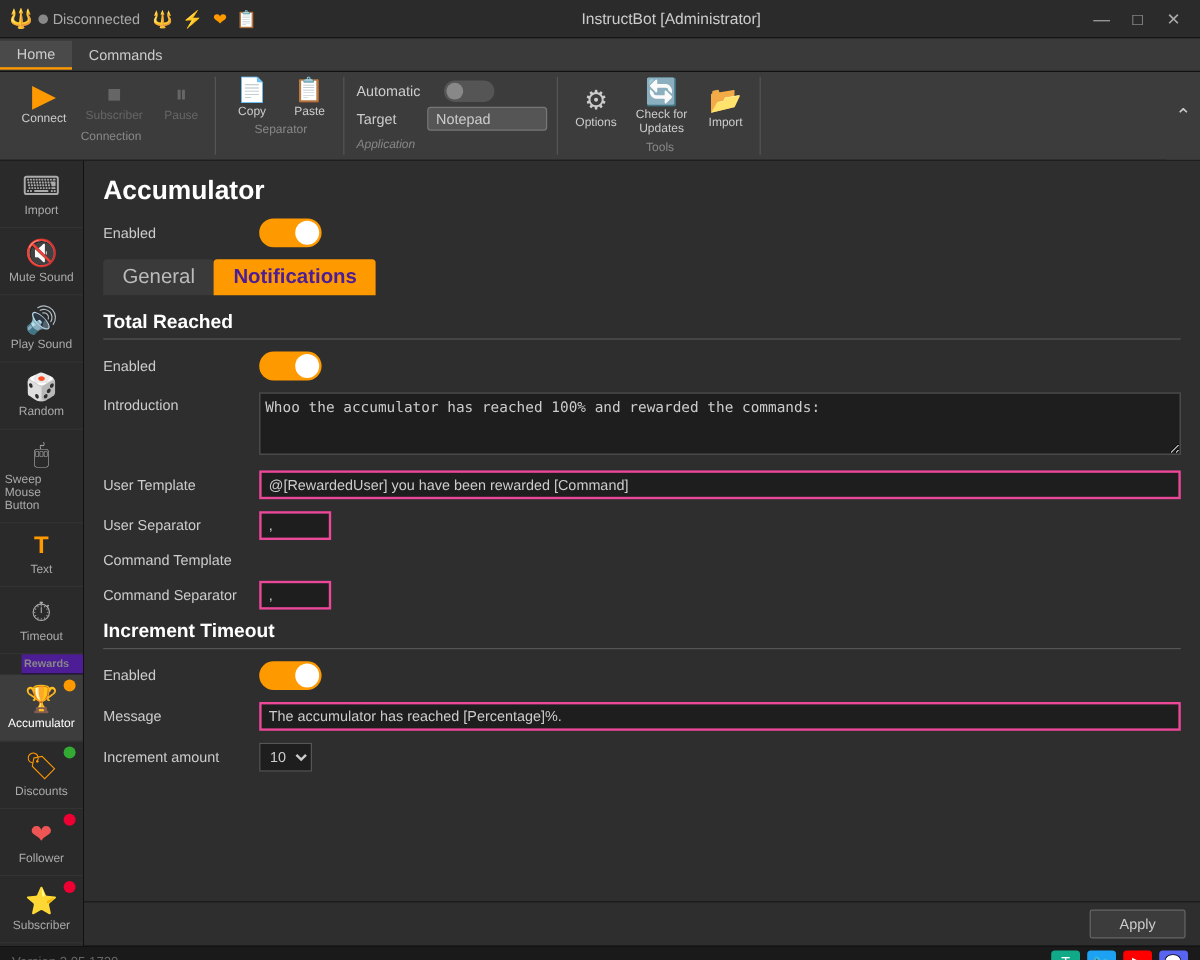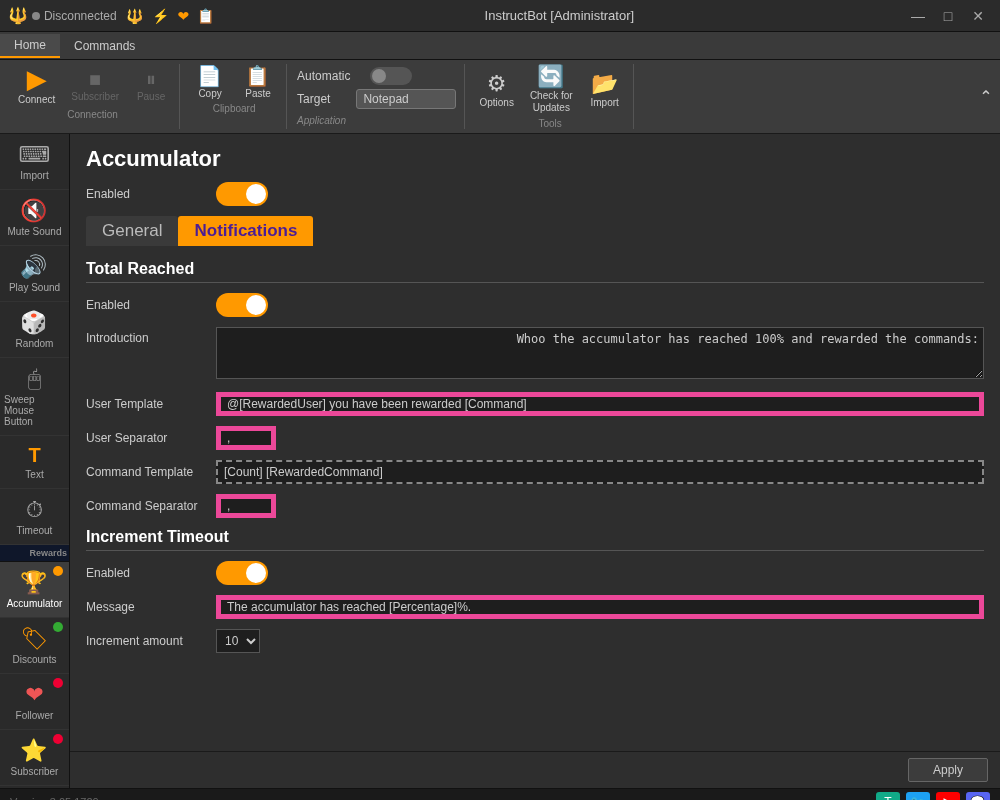--- a/index.html
+++ b/index.html
@@ -157,23 +157,23 @@
       font-size: 22px; margin-bottom: 2px;
     }
     .sidebar-item .sidebar-badge {
       position: absolute; top: 4px; right: 6px;
       width: 10px; height: 10px; border-radius: 50%;
     }
     .sidebar-item .sidebar-badge.red { background: #e03; }
     .sidebar-item .sidebar-badge.green { background: #3a3; }
     .sidebar-item .sidebar-badge.yellow { background: #f90; }
     .sidebar-section-label {
-      background: #0f172a; color: #888; font-size: 9px;
-      text-align: right; padding: 3px 2px; width: 100%;
-      border-bottom: 1px solid #111; font-weight: bold;
+      background: #4c1d95; color: #888; font-size: 9px;
+      text-align: left; padding: 3px 2px; width: 100%;
+      border-bottom: 1px solid #111; font-weight: bold; margin-left: 18px;
     }
 
     
     #content {
       flex: 1;
       background: #2e2e2e;
       padding: 12px 16px;
       overflow-y: auto;
     }
 
@@ -215,24 +215,24 @@
 
     
     .section-title {
       font-size: 16px; font-weight: bold; color: #fff; margin-bottom: 10px;
       padding-bottom: 4px; border-bottom: 1px solid #555;
     }
 
     
     .field-textarea {
       flex: 1; background: #1e1e1e; border: 1px solid #555; color: #ccc;
-      padding: 4px; font-size: 12px; resize: vertical; min-height: 50px; text-align: right;
+      padding: 4px; font-size: 12px; resize: vertical; min-height: 50px;
     }
     .field-input {
-      flex: 1; background: #1e1e1e; border: 5px solid #ec4899; color: #ccc;
+      flex: 1; background: #1e1e1e; border: 2px solid #ec4899; color: #ccc;
       padding: 3px 6px; font-size: 12px; height: 24px;
     }
     .field-input.highlighted {
       border: 2px dashed #888;
     }
     .field-select {
       background: #1e1e1e; border: 1px solid #555; color: #ccc;
       padding: 2px 4px; font-size: 12px; height: 24px;
     }
 
@@ -330,21 +330,21 @@
     <div class="toolbar-buttons">
       <button class="toolbar-btn">
         <span class="btn-icon" style="font-size:20px;">📄</span>
         <span>Copy</span>
       </button>
       <button class="toolbar-btn">
         <span class="btn-icon" style="font-size:20px;">📋</span>
         <span>Paste</span>
       </button>
     </div>
-    <span class="toolbar-group-label">Clipboard</span>
+    <span class="toolbar-group-label">Separator</span>
   </div>
 
   <div class="app-group">
     <div class="app-group-row">
       <span>Automatic</span>
       <div class="toggle-switch off">
         <div class="toggle-knob"></div>
       </div>
     </div>
     <div class="app-group-row">
@@ -469,21 +469,20 @@
         <input type="text" class="field-input" value="@[RewardedUser] you have been rewarded [Command]" style="">
       </div>
 
       <div class="field-row">
         <span class="field-label">User Separator</span>
         <input type="text" class="field-input" style="max-width: 60px;" value=",">
       </div>
 
       <div class="field-row">
         <span class="field-label">Command Template</span>
-        <input type="text" class="field-input highlighted" value="[Count] [RewardedCommand]" style="">
       </div>
 
       <div class="field-row">
         <span class="field-label">Command Separator</span>
         <input type="text" class="field-input" style="max-width: 60px;" value=",">
       </div>
 
       <div class="section-title" style="margin-top:10px;">Increment Timeout</div>
 
       <div class="field-row">

